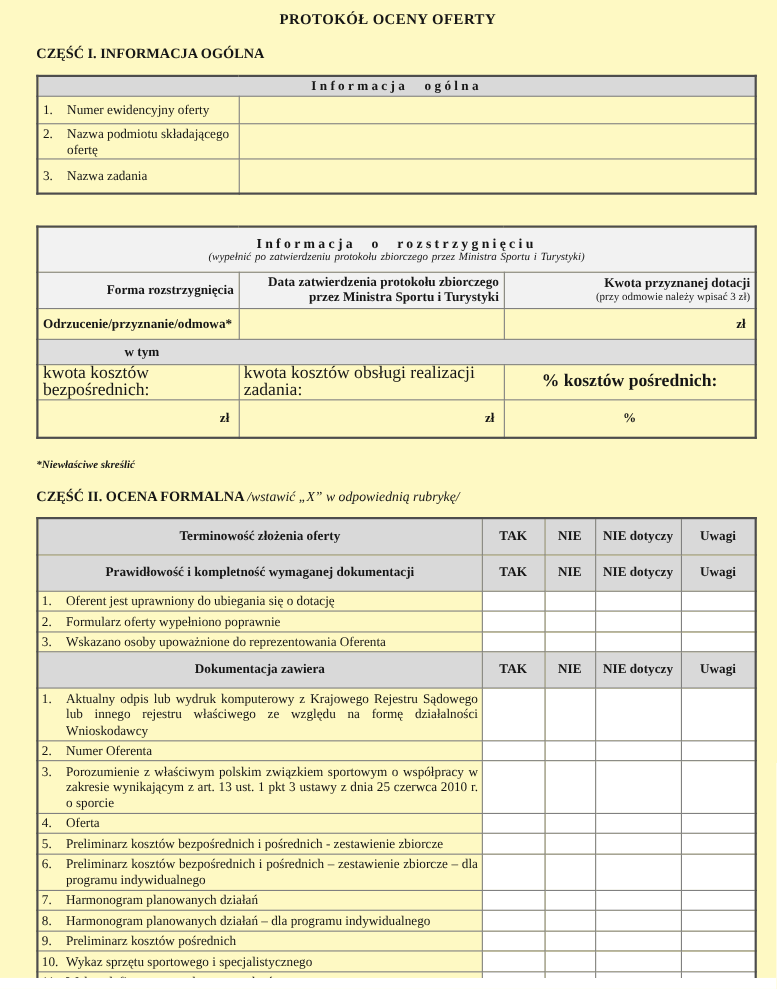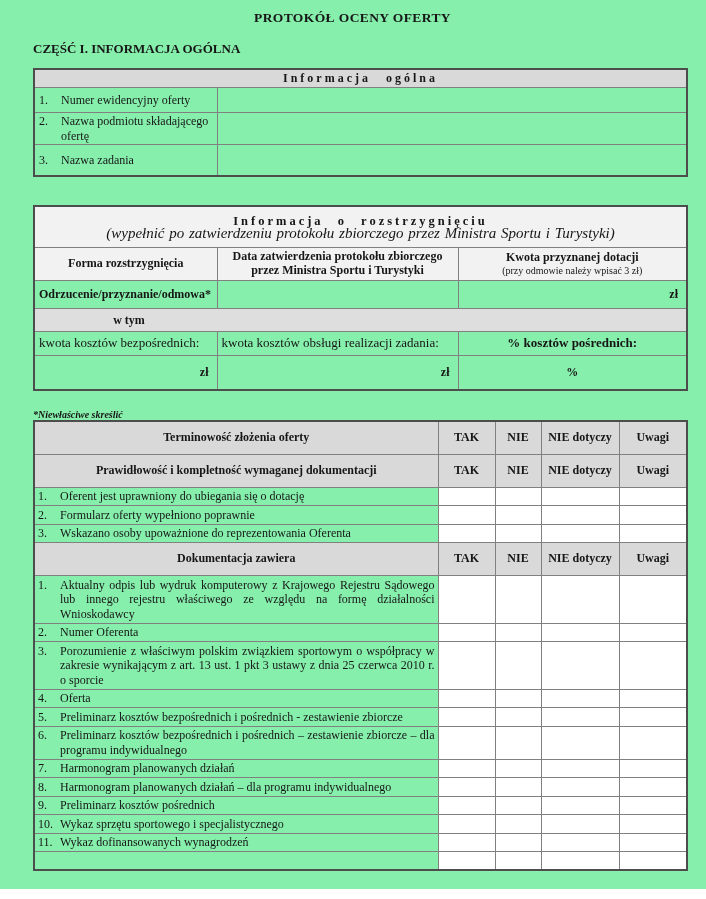--- a/index.html
+++ b/index.html
@@ -1,21 +1,21 @@
 <!DOCTYPE html>
 <html style="--header-bg: #d9d9d9; --subheader-bg: #f2f2f2; --wtym-bg: #dedede; --border-inner: #808080; --border-outer: #4d4d4d;"><head>
 <meta charset="utf-8">
 <style>
   html,body { margin:0; padding:0; background:#ffffff; }
   .page {
     position:relative;
     width:706px; height:889px;
     box-sizing:border-box;
     padding:8px 20px 0 33px;
-    background:#86efac;
+    background:#fef9c3;
     font-family:"Liberation Serif", serif;
     color:#161616;
     overflow:hidden;
   }
   .doc-title {
     text-align:center;
     font-size:13.5px; font-weight:bold;
     letter-spacing:0.4px;
     margin:2px 14px 0 0;
   }
@@ -58,36 +58,36 @@
 
   
   .t2 { margin-bottom:18px; }
   .t2 .t2-title-cell { background:var(--subheader-bg, #f2f2f2); height:30px; padding:5px;margin-top:39px; }
   .t2 .t2-title {
     text-align:center; font-weight:bold; font-size:12.5px;
     letter-spacing:3px; word-spacing:8px;
   }
   .t2 .t2-subtitle {
     font-style:italic; font-weight:normal;
-    font-size:15px; letter-spacing:0; word-spacing:1px; line-height:11px;
+    font-size:10px; letter-spacing:0; word-spacing:1px; line-height:11px;
   }
   .t2 .t2-colhead th {
     background:var(--subheader-bg, #f2f2f2);
-    font-weight:bold; text-align:center; font-size:12px;
+    font-weight:bold; text-align:right; font-size:12px;
     height:30px; line-height:13.5px;
   }
   .t2 .small-note { font-weight:normal; font-size:10px; line-height:11px; }
   .t2 .t2-form-row { height:28px;padding-left:24px; }
   .t2 .t2-wtym td {
     background:var(--wtym-bg, #dedede);
     height:13px; padding:4px;
   }
   .t2 .wtym-label { display:inline-block; width:28%; text-align:center; font-weight:bold; font-size:12px; }
   .t2 .t2-labels { height:24px; }
-  .t2 .t2-labels td { font-size:13px; }
+  .t2 .t2-labels td { font-size:16px; }
   .t2 .t2-values { height:34px; }
   .bold { font-weight:bold; }
   .right { text-align:right; padding-right:8px; }
   .center { text-align:center; }
 
   .footnote {
     font-size:10px; font-weight:bold; font-style:italic;
     margin:0 0 0 0;
   }
 
@@ -193,20 +193,24 @@
       <tr class="t2-values">
         <td class="right bold">zł</td>
         <td class="right bold">zł</td>
         <td class="center bold">%</td>
       </tr>
     </tbody>
   </table>
 
   <div class="footnote">*Niewłaściwe skreślić</div>
 
+  <div class="part-heading">
+    <span>CZĘŚĆ II. OCENA FORMALNA</span>
+    <span class="note">/wstawić „X” w odpowiednią rubrykę/</span>
+  </div>
 
   <table class="t3">
     <colgroup>
       <col style="width:404px">
         <col style="width:57px">
         <col style="width:46px">
         <col style="width:78px">
         <col style="width:68px">
     </colgroup>
     <tbody id="t3-body">

